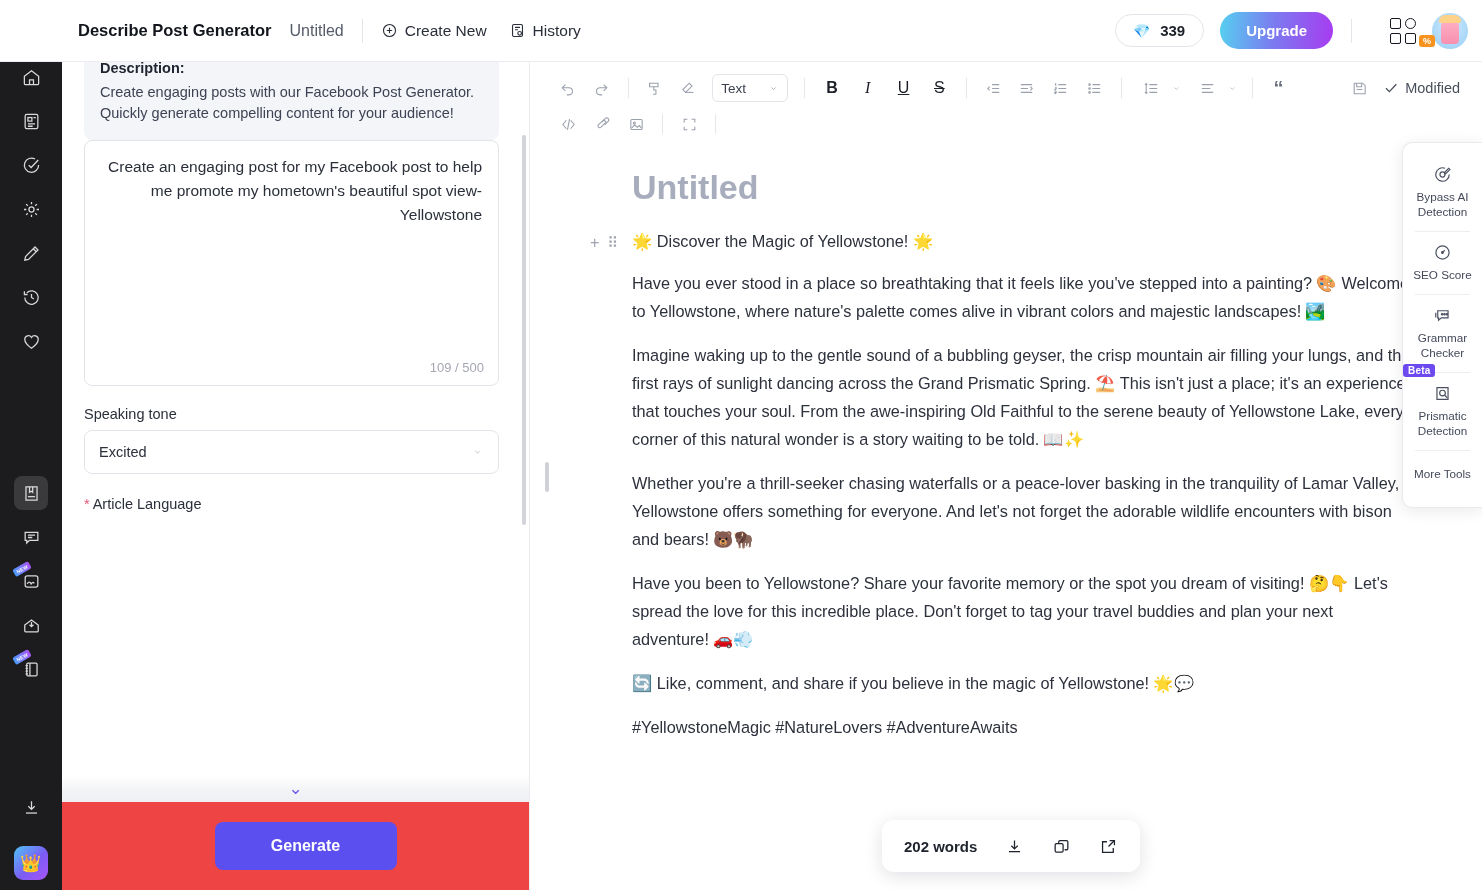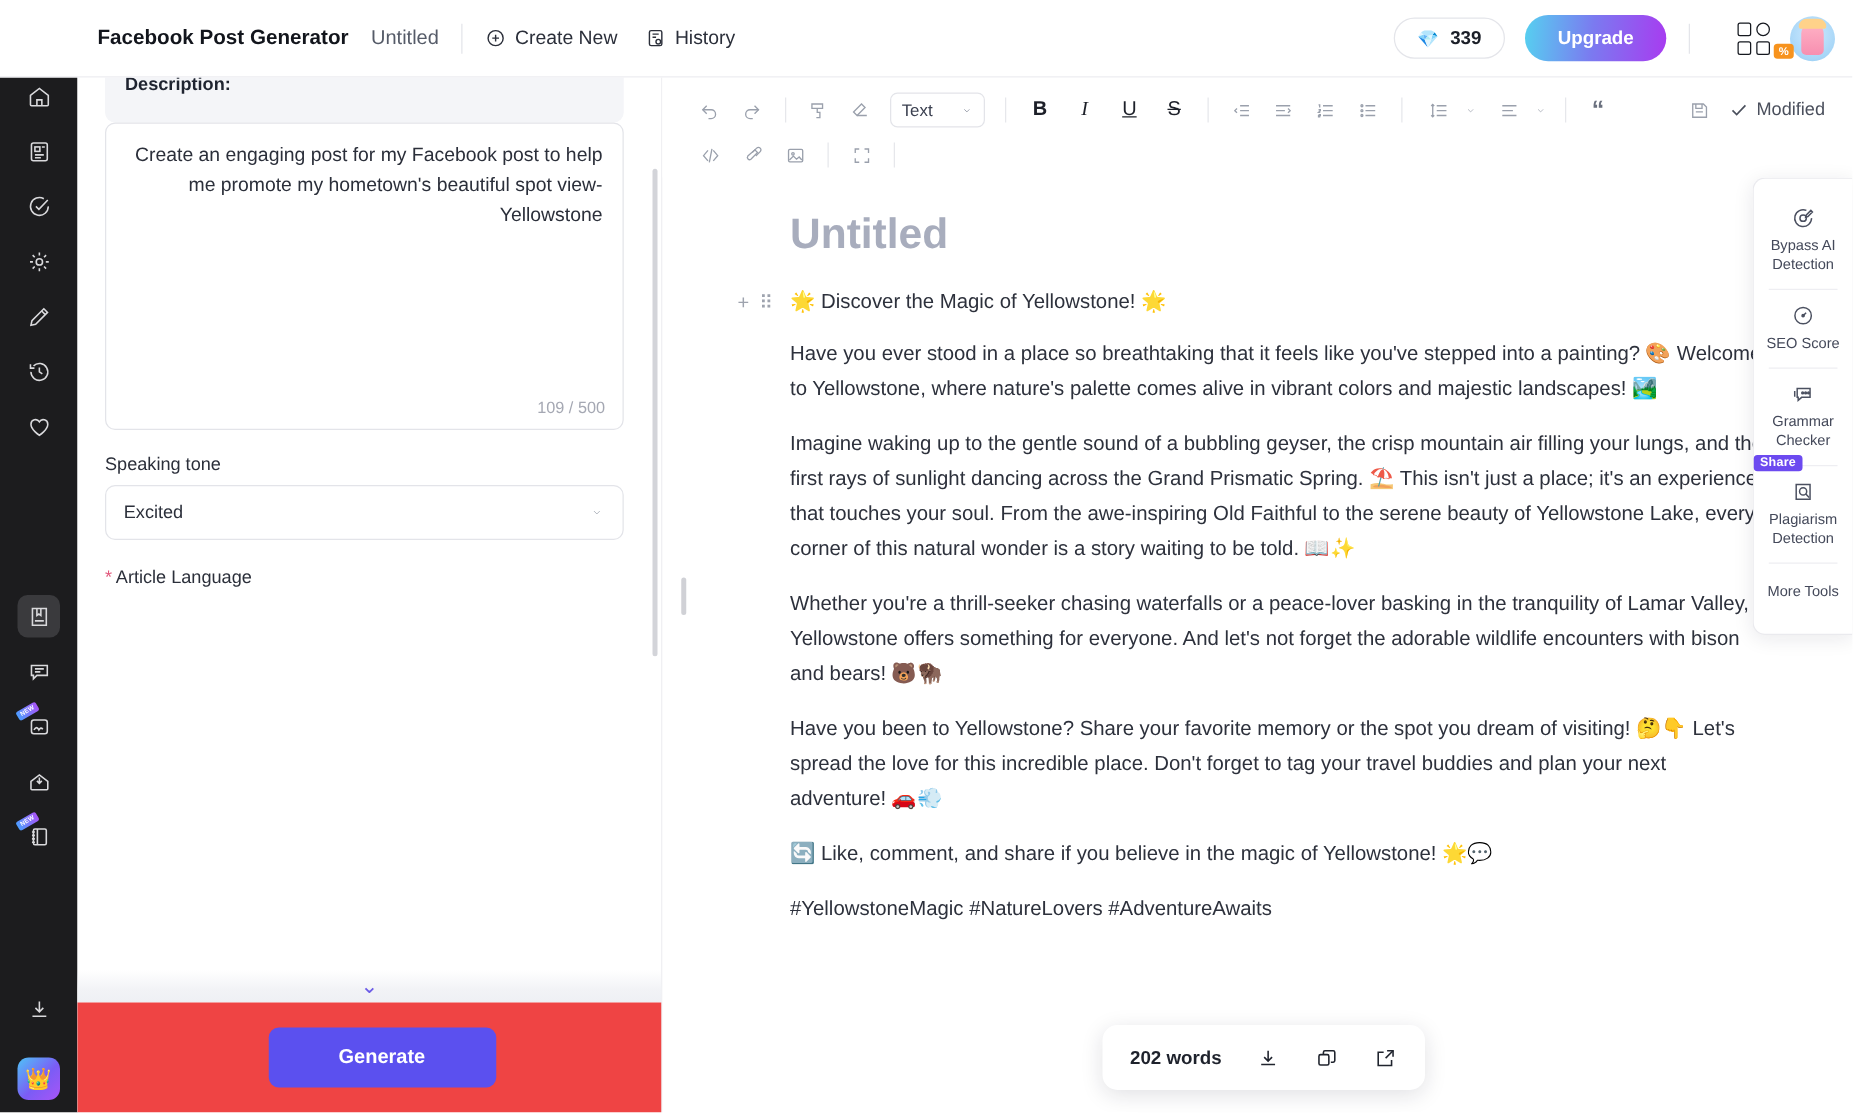--- a/index.html
+++ b/index.html
@@ -344,20 +344,21 @@
             <i></i>
             <i></i>
             <i></i>
             <i></i>
           </span>
         <span>More Tools</span>
       </div>
 
       <div class="desc-box">
         <div class="desc-title">Description:</div>
+        <div class="desc-body">Create engaging posts with our Facebook Post Generator. Quickly generate compelling content for your audience!</div>
       </div>
 
 
       <div class="textarea-wrap">
         <div class="textarea-text">Create an engaging post for my Facebook post to help me promote my hometown's beautiful spot view-Yellowstone</div>
         <div class="char-count">109 / 500</div>
       </div>
 
       <div class="select-label">Speaking tone</div>
       <div class="select-box">
@@ -381,21 +382,21 @@
     <div class="generate-area">
       <button class="generate-btn">Generate</button>
     </div>
   </div>
 
   <div class="drag-handle"></div>
 
   <div class="editor">
 
     <div class="topbar">
-      <span class="app-name">Facebook Post Generator</span>
+      <span class="app-name">Describe Post Generator</span>
       <span class="doc-name">Untitled</span>
       <span class="vdiv"></span>
       <span class="tb-item">
         <svg viewBox="0 0 24 24">
             <circle cx="12" cy="12" r="8.5"></circle>
             <path d="M12 8.2v7.6M8.2 12h7.6"></path>
           </svg>
         <span>Create New</span>
       </span>
       <span class="tb-item">
@@ -601,27 +602,27 @@
         <svg viewBox="0 0 24 24">
             <path d="M6 6h13v9H10.5L7 18v-3H6z"></path>
             <path d="M3.5 8.5v6"></path>
             <circle cx="11.5" cy="10.5" r="0.9"></circle>
             <circle cx="14.5" cy="10.5" r="0.9"></circle>
             <circle cx="17.5" cy="10.5" r="0.9"></circle>
           </svg>
         <div class="rt-label">Grammar Checker</div>
       </div>
       <div class="rt-item">
-        <span class="beta">Share</span>
+        <span class="beta">Beta</span>
         <svg viewBox="0 0 24 24">
             <path d="M5 4.5h14v15H5z"></path>
             <circle cx="12" cy="11.5" r="3.6"></circle>
             <path d="M14.8 14.2 18 17.6"></path>
           </svg>
-        <div class="rt-label">Plagiarism Detection</div>
+        <div class="rt-label">Prismatic Detection</div>
       </div>
       <div class="rt-item">
         <div class="rt-label" style="margin-top:4px">More Tools</div>
       </div>
     </div>
   </div>
 
   <div class="status-pill">
     <span class="words">202 words</span>
     <span class="sp-icon">

